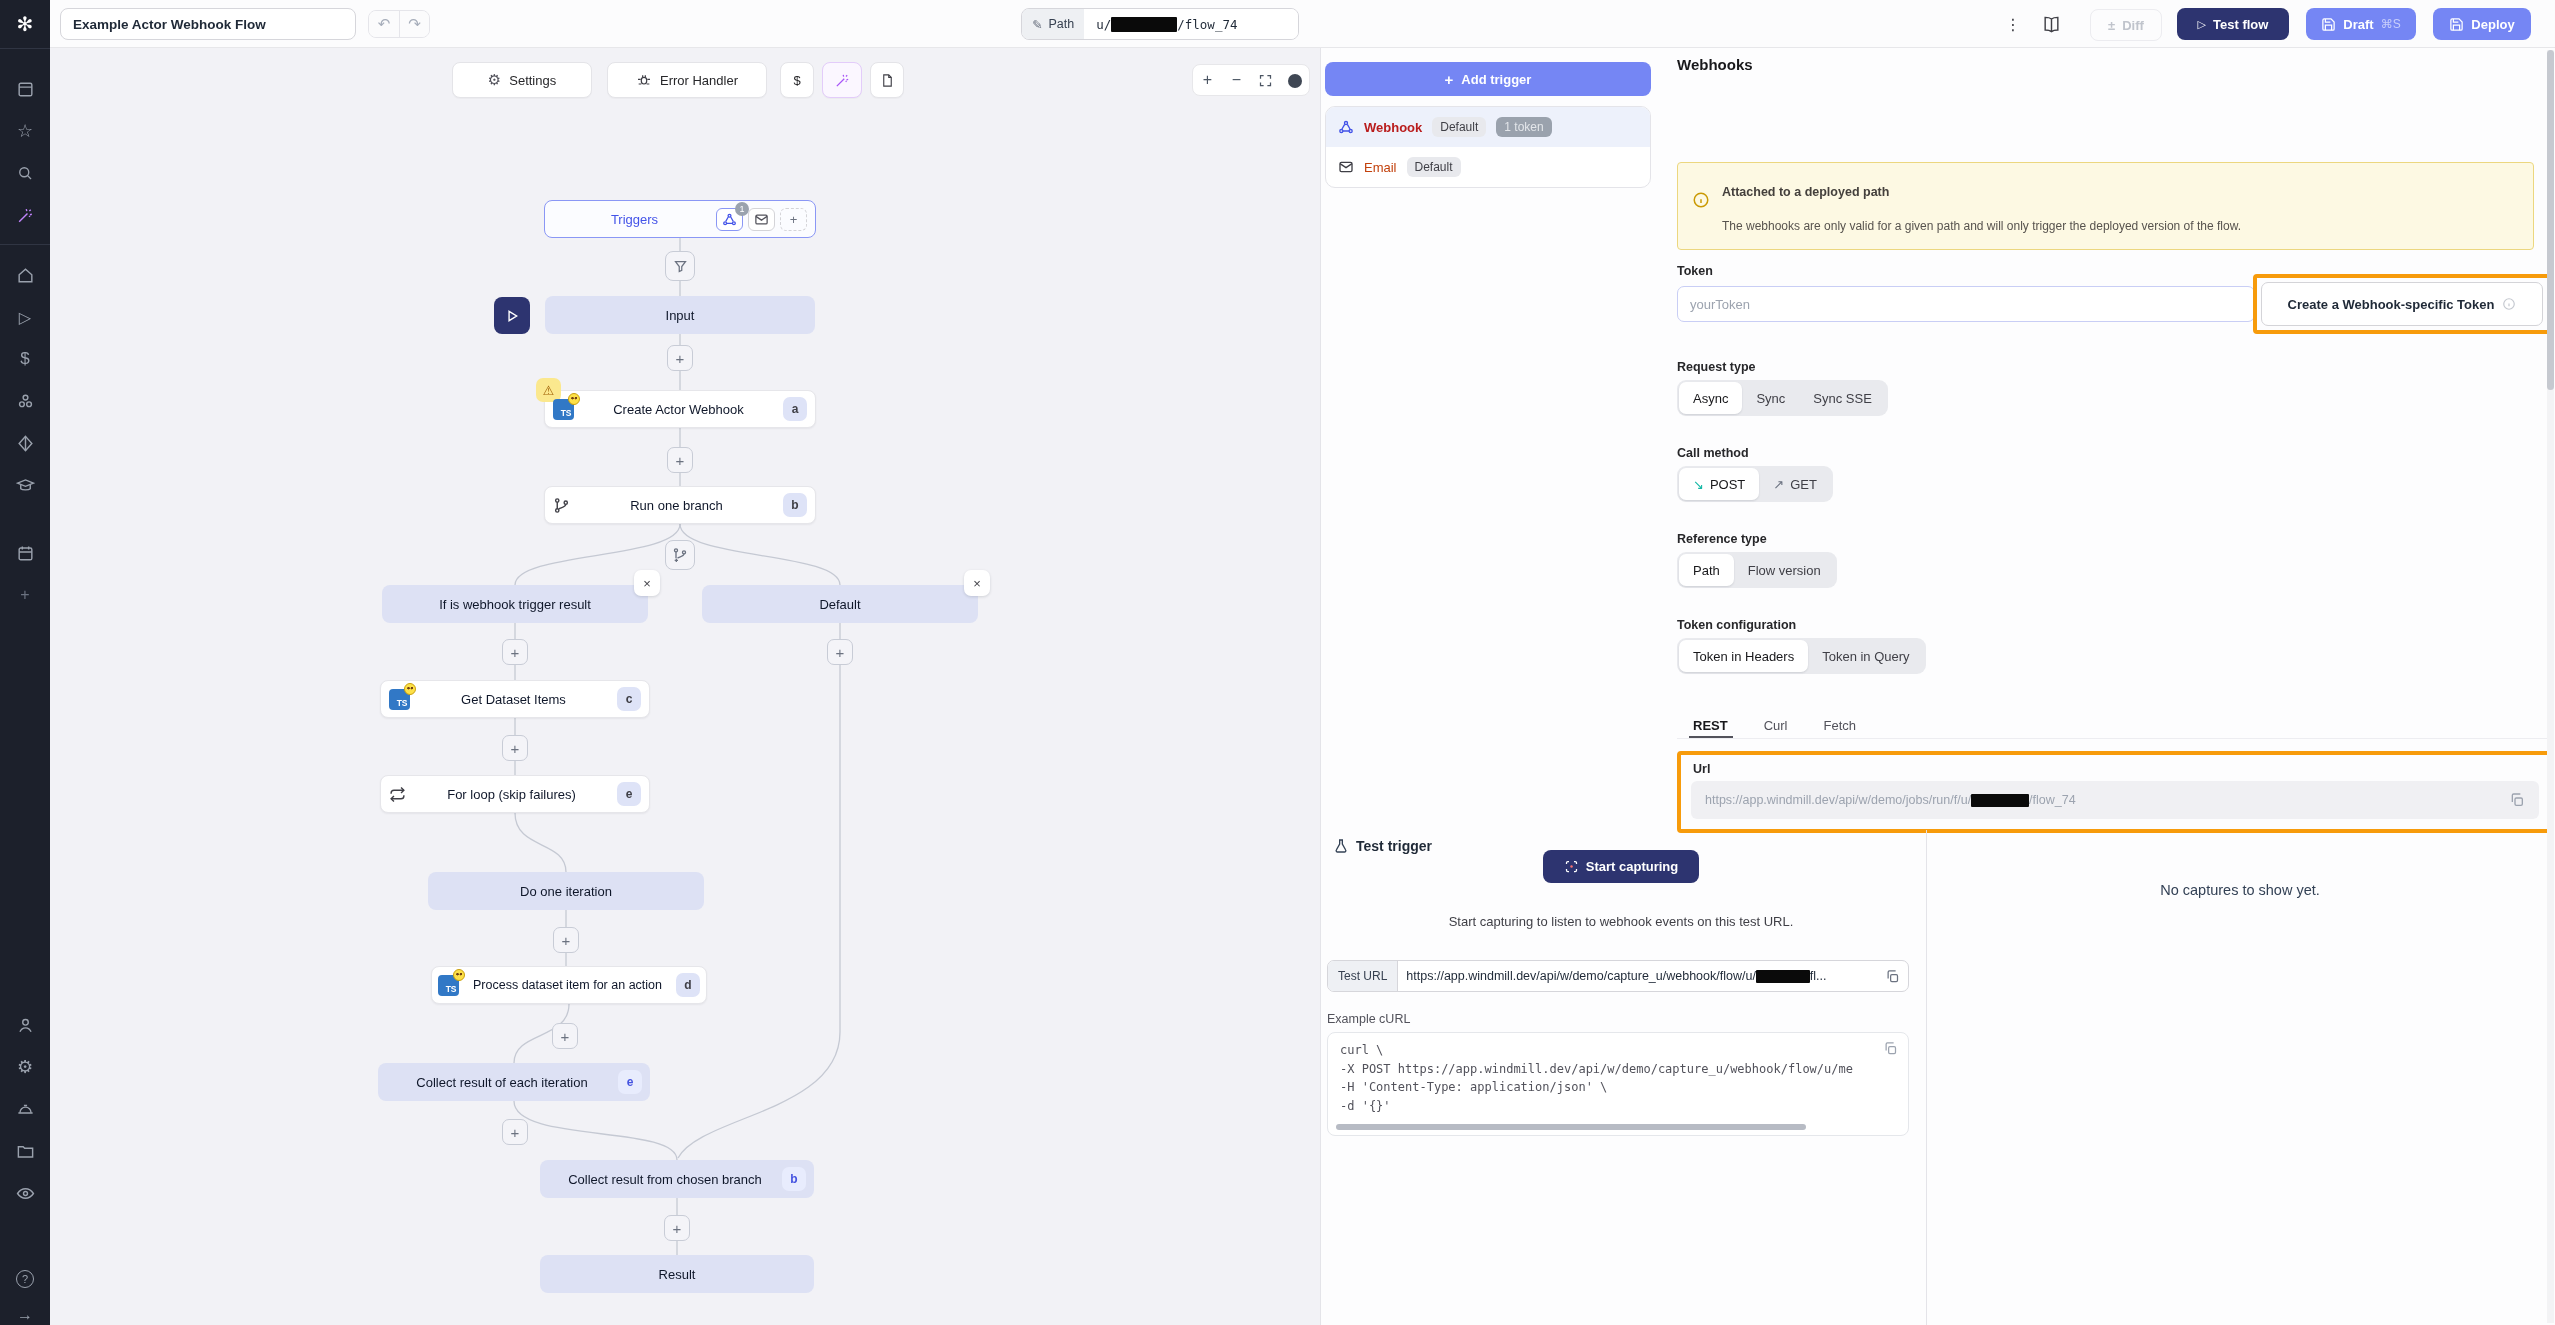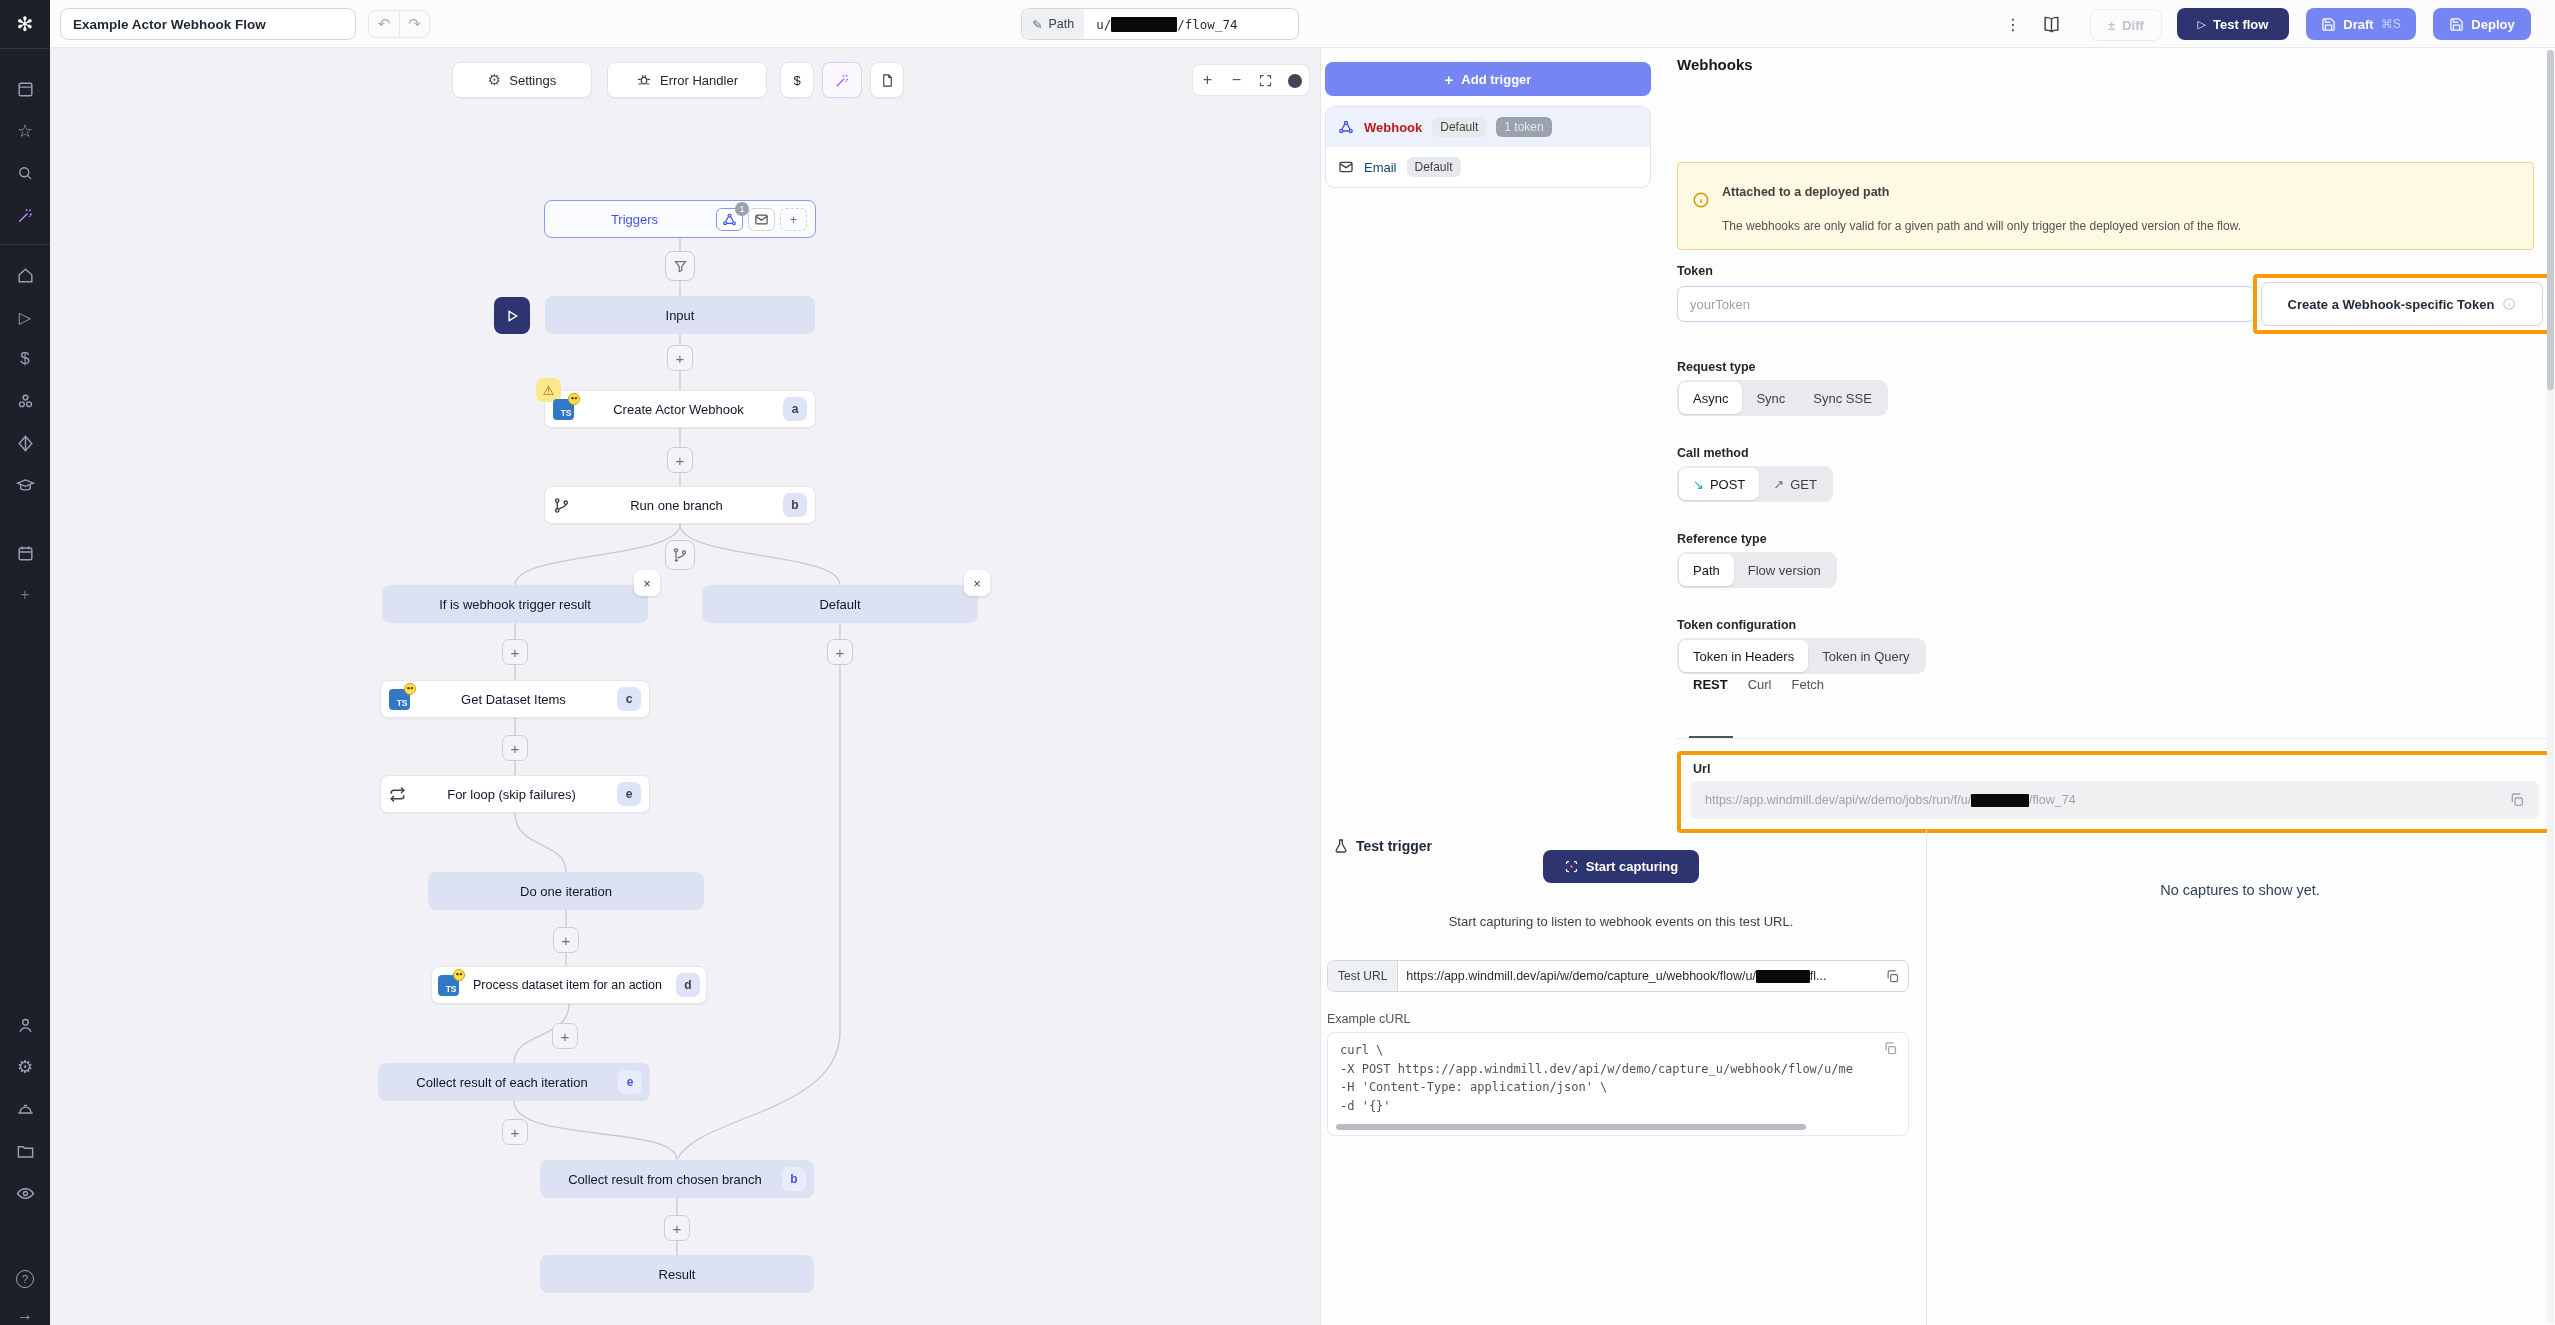--- a/index.html
+++ b/index.html
@@ -456,21 +456,21 @@
         </svg>
       <span style="color:#b91c1c;font-weight:bold">Webhook</span>
       <span class="badge-gray">Default</span>
       <span class="badge-dark">1 token</span>
     </div>
     <div class="trigrow">
       <svg class="ic" width="16" height="16" viewBox="0 0 24 24" fill="none" stroke="#3f3f46" stroke-width="2">
           <rect x="3" y="5" width="18" height="14" rx="2"></rect>
           <path d="M3 7l9 6 9-6"></path>
         </svg>
-      <span style="color:#0c4a6e">Email</span>
+      <span style="color:#c2410c">Email</span>
       <span class="badge-gray">Default</span>
     </div>
   </div>
 
   <div class="abs" style="left:356px;top:8px;font-size:15px;font-weight:bold;color:#18181b">Webhooks</div>
 
   <div class="warnbox" style="left:356px;top:114px;width:857px;height:88px">
     <svg class="ic copysvg" width="18" height="18" viewBox="0 0 24 24" fill="none" stroke="#ca9a04" stroke-width="2" style="margin-top:12px">
         <circle cx="12" cy="12" r="9"></circle>
         <path d="M12 8v.01M12 11v5"></path>
@@ -532,21 +532,21 @@
   <div class="seclabel" style="left:356px;top:570px">Token configuration</div>
   <div class="seg" style="left:356px;top:590px">
     <span class="seg-opt sel">
         <span>Token in Headers</span>
       </span>
     <span class="seg-opt">
         <span>Token in Query</span>
       </span>
   </div>
 
-  <div class="abs" style="left:372px;top:629px;display:flex;gap:20px">
+  <div class="abs" style="left:372px;top:670px;display:flex;gap:36px">
     <span class="tab active">REST</span>
     <span class="tab">Curl</span>
     <span class="tab">Fetch</span>
   </div>
   <div class="abs" style="left:368px;top:688px;width:44px;height:3px;background:#52525b"></div>
   <div class="hline" style="left:356px;top:690px;width:875px"></div>
 
   <div class="orange" style="left:356px;top:703px;width:876px;height:82px"></div>
   <div class="abs" style="left:372px;top:714px;font-weight:bold;font-size:12.5px;color:#27272a">Url</div>
   <div class="urlinput" style="left:370px;top:733px;width:848px;height:38px">

